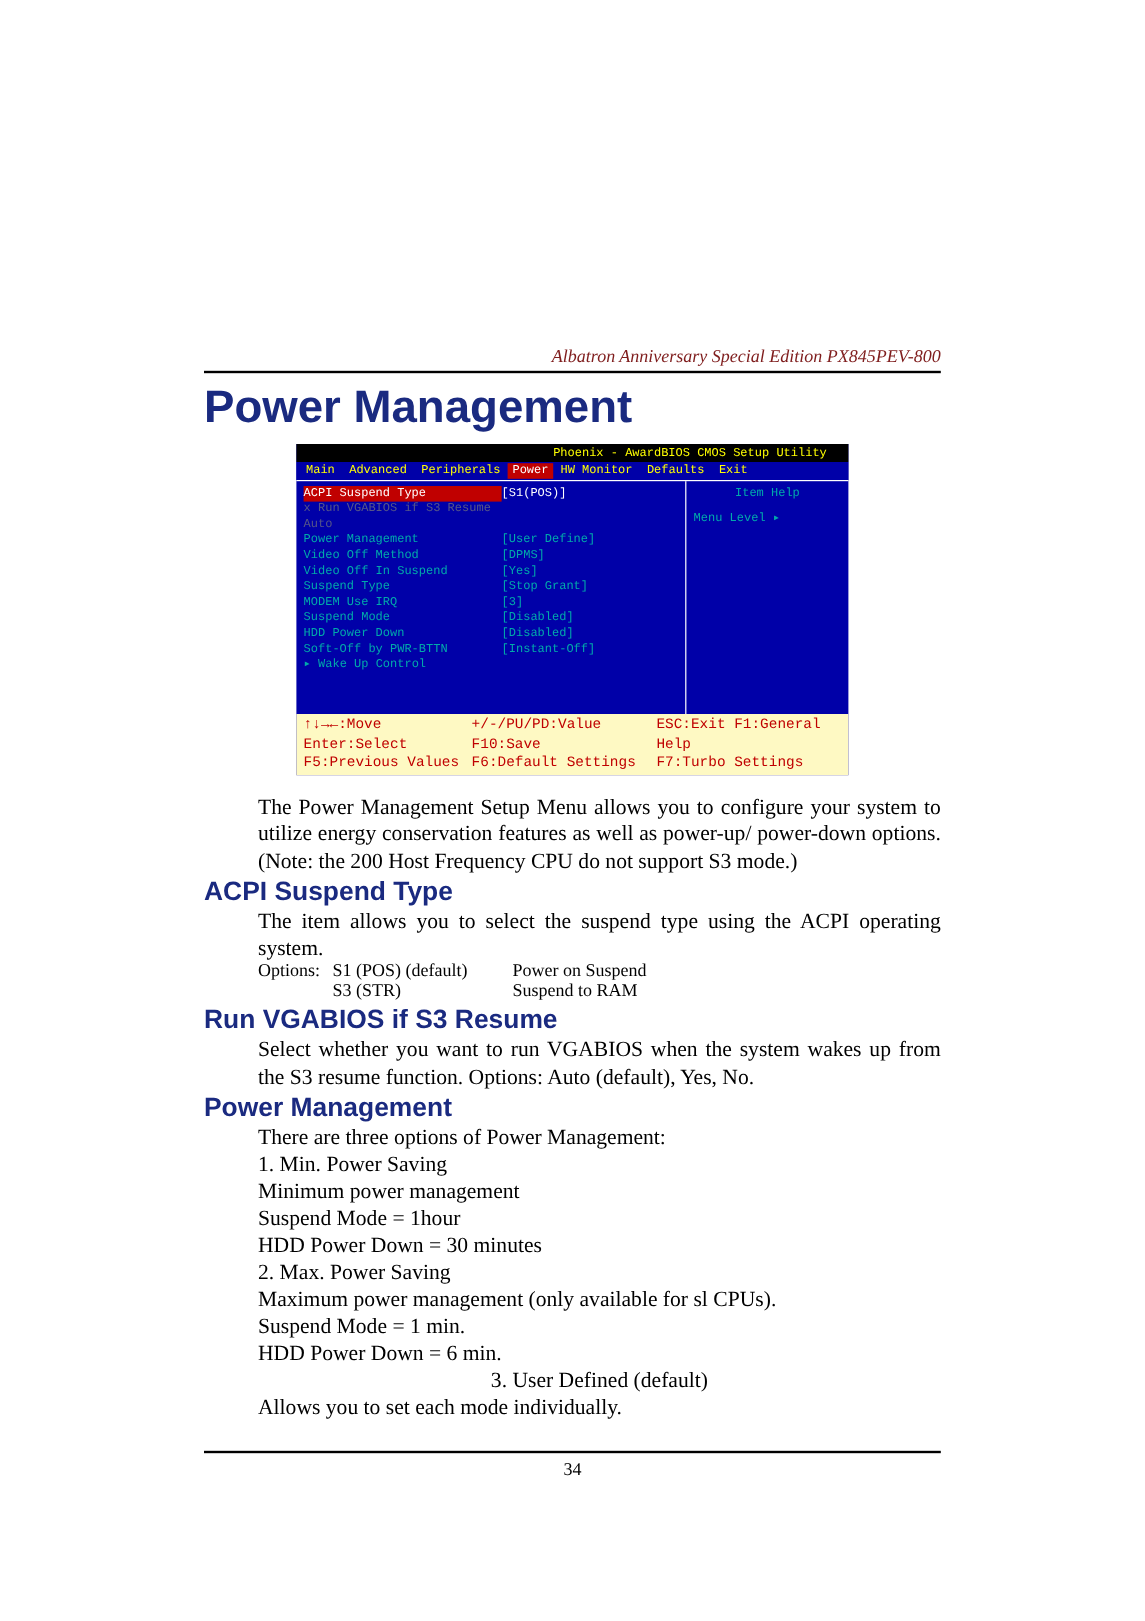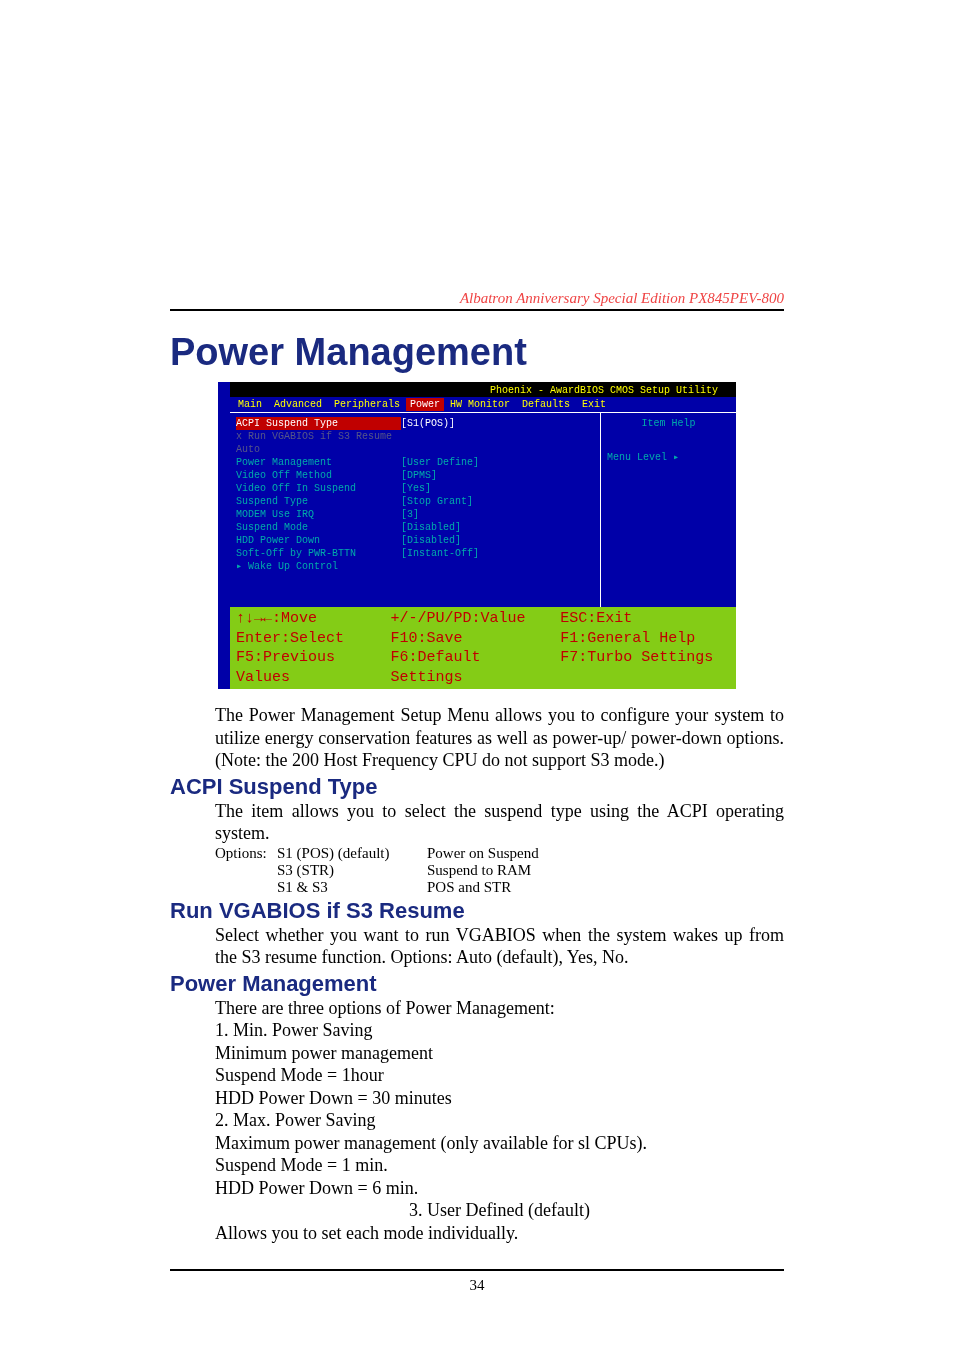--- a/index.html
+++ b/index.html
@@ -10,44 +10,43 @@
       font-family: "Times New Roman", Times, serif;
       position: relative;
     }
     .page {
       padding: 60px 170px 40px 170px;
     }
     .header-line {
       text-align: right;
       font-style: italic;
       font-size: 15px;
-      color: #ef4444;
+      color: #7f1d1d;
       border-bottom: 2px solid #000;
       padding-bottom: 2px;
-      margin-bottom: 20px;
+      margin-bottom: 8px;
       margin-top: 230px;
     }
     .main-title {
       font-family: Arial, Helvetica, sans-serif;
       font-weight: bold;
       font-size: 38px;
       color: #1a2a80;
       margin-bottom: 8px;
     }
 
     
     .bios {
-      width: 518px;
+      width: 460px;
       margin: 0 auto 15px auto;
       background: #0000a8;
       font-family: "Courier New", monospace;
       font-size: 10px;
       line-height: 1.3;
       color: #fff;
-      padding-left: 12px;
     }
     .bios-title {
       text-align: right;
       padding-right: 18px;
       color: #ffff00;
       background: #000;
       padding-top: 2px;
     }
     .bios-menu {
       background: #0000a8;
@@ -76,27 +75,27 @@
     .bios-left .row { display: flex; }
     .bios-left .label { width: 165px; }
     .bios-left .sel-row { color: #ffffff; }
     .bios-left .sel-row .label { background: #c00000; }
     .bios-left .disabled { color: #555588; flex-direction: column; }
     .bios-right {
       width: 135px;
       padding: 4px 6px;
       color: #00aaaa;
     }
-    .bios-right .help-title { color: #00aaaa; text-align: center; margin-bottom: 21px; }
+    .bios-right .help-title { color: #00aaaa; text-align: center; margin-bottom: 8px; }
     .bios-footer {
       display: flex;
-      background: #84cc16;
+      background: #fef9c3;
       color: #c00000;
       padding: 2px 6px;
-      font-size: 15px;
+      font-size: 12px;
       justify-content: center;
     }
     .bios-footer .col { flex: 1; }
     .bios-footer .col2 { flex: 1.1; }
     .bios-footer .col3 { flex: 1.1; }
 
     
     .section-text {
       font-size: 18px;
       text-align: justify;
@@ -220,25 +219,20 @@
   <div class="options-row">
     <span class="options-label">Options:</span>
     <span class="options-opt">S1 (POS) (default)</span>
     <span class="options-desc">Power on Suspend</span>
   </div>
   <div class="options-row">
     <span class="options-label"></span>
     <span class="options-opt">S3 (STR)</span>
     <span class="options-desc">Suspend to RAM</span>
   </div>
-  <div class="options-row">
-    <span class="options-label"></span>
-    <span class="options-opt">S1 &amp; S3</span>
-    <span class="options-desc">POS and STR</span>
-  </div>
 
   <div class="section-heading">Run VGABIOS if S3 Resume</div>
   <div class="section-text">Select whether you want to run VGABIOS when the system wakes up from the S3 resume function. Options: Auto (default), Yes, No.</div>
 
   <div class="section-heading">Power Management</div>
   <div class="section-text" style="text-align:left">There are three options of Power Management:</div>
   <div class="section-text" style="text-align:left">1. Min. Power Saving</div>
   <div class="section-text" style="text-align:left">Minimum power management</div>
   <div class="section-text" style="text-align:left">Suspend Mode = 1hour</div>
   <div class="section-text" style="text-align:left">HDD Power Down = 30 minutes</div>

